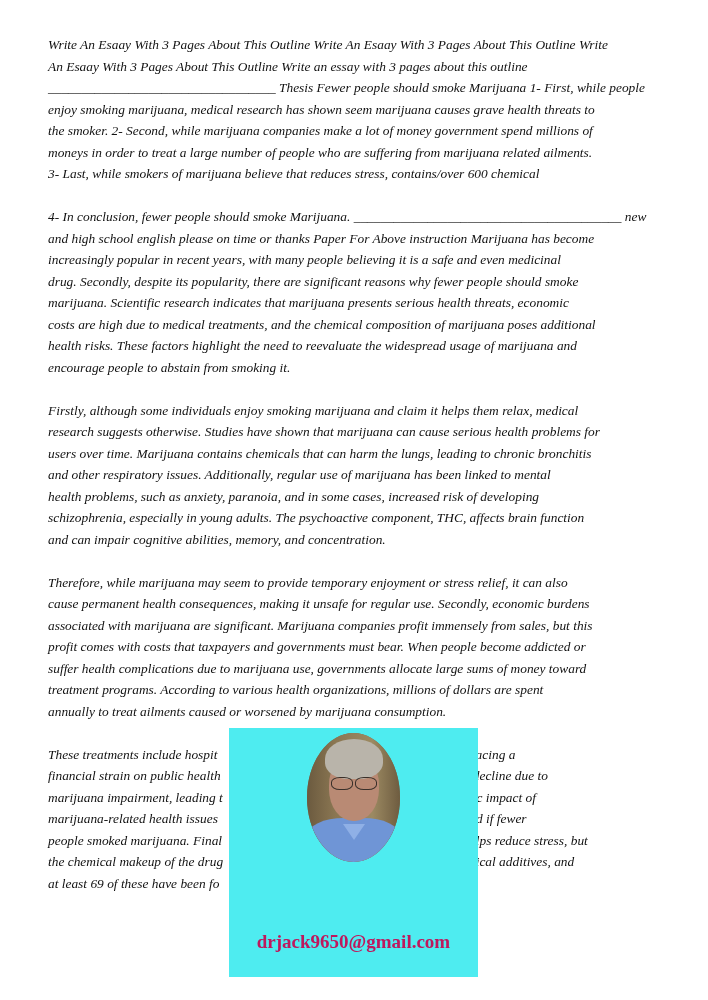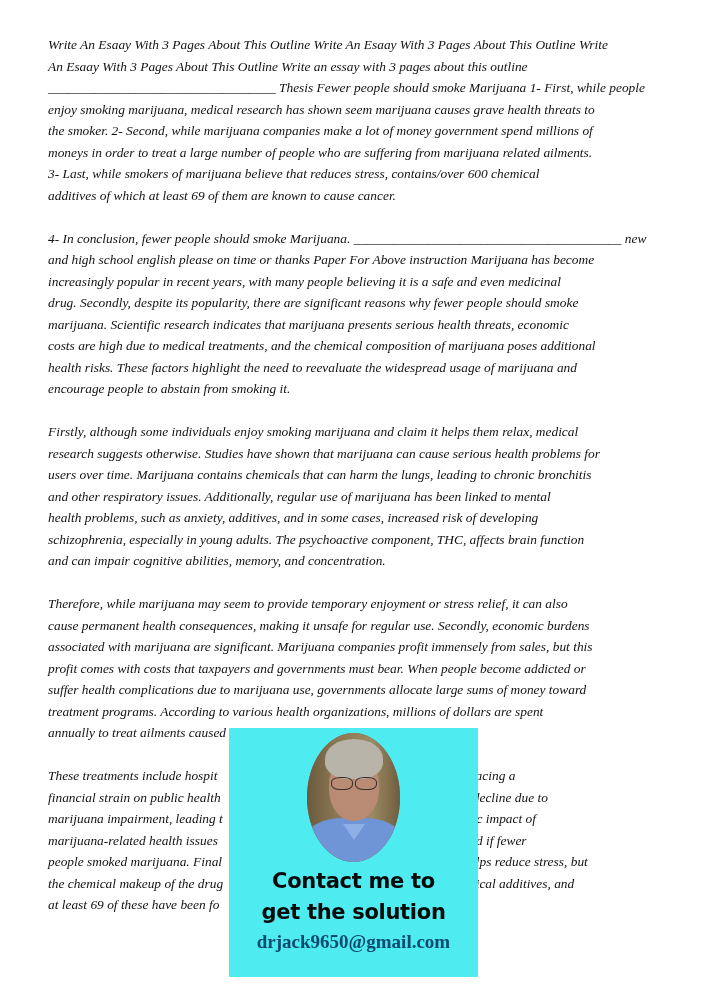--- a/index.html
+++ b/index.html
@@ -108,53 +108,52 @@
       color: #0a0a0a;
       letter-spacing: -0.3px;
     }
     .ad .email {
       position: absolute;
       left: 0; right: 0;
       top: 203px;
       font-family: "Liberation Serif", "DejaVu Serif", serif;
       font-weight: bold;
       font-size: 19px;
-      color: #0c4a6e;
+      color: #be185d;
     }
   </style>
 </head>
 <body>
 
 <div class="page">
   <p class="para">
     <span class="line">Write An Esaay With 3 Pages About This Outline Write An Esaay With 3 Pages About This Outline Write</span>
     <span class="line">An Esaay With 3 Pages About This Outline Write an essay with 3 pages about this outline</span>
     <span class="line">__________________________________ Thesis Fewer people should smoke Marijuana 1- First, while people</span>
     <span class="line">enjoy smoking marijuana, medical research has shown seem marijuana causes grave health threats to</span>
     <span class="line">the smoker. 2- Second, while marijuana companies make a lot of money government spend millions of</span>
     <span class="line">moneys in order to treat a large number of people who are suffering from marijuana related ailments.</span>
     <span class="line">3- Last, while smokers of marijuana believe that reduces stress, contains/over 600 chemical</span>
-    <span class="line">additives of which at least 69 of them are known to cause cancer.</span>
   </p>
   <p class="para">
     <span class="line">4- In conclusion, fewer people should smoke Marijuana. ________________________________________ new</span>
     <span class="line">and high school english please on time or thanks Paper For Above instruction Marijuana has become</span>
     <span class="line">increasingly popular in recent years, with many people believing it is a safe and even medicinal</span>
     <span class="line">drug. Secondly, despite its popularity, there are significant reasons why fewer people should smoke</span>
     <span class="line">marijuana. Scientific research indicates that marijuana presents serious health threats, economic</span>
     <span class="line">costs are high due to medical treatments, and the chemical composition of marijuana poses additional</span>
     <span class="line">health risks. These factors highlight the need to reevaluate the widespread usage of marijuana and</span>
     <span class="line">encourage people to abstain from smoking it.</span>
   </p>
   <p class="para">
     <span class="line">Firstly, although some individuals enjoy smoking marijuana and claim it helps them relax, medical</span>
     <span class="line">research suggests otherwise. Studies have shown that marijuana can cause serious health problems for</span>
     <span class="line">users over time. Marijuana contains chemicals that can harm the lungs, leading to chronic bronchitis</span>
     <span class="line">and other respiratory issues. Additionally, regular use of marijuana has been linked to mental</span>
-    <span class="line">health problems, such as anxiety, additives, and in some cases, increased risk of developing</span>
+    <span class="line">health problems, such as anxiety, paranoia, and in some cases, increased risk of developing</span>
     <span class="line">schizophrenia, especially in young adults. The psychoactive component, THC, affects brain function</span>
     <span class="line">and can impair cognitive abilities, memory, and concentration.</span>
   </p>
   <p class="para">
     <span class="line">Therefore, while marijuana may seem to provide temporary enjoyment or stress relief, it can also</span>
     <span class="line">cause permanent health consequences, making it unsafe for regular use. Secondly, economic burdens</span>
     <span class="line">associated with marijuana are significant. Marijuana companies profit immensely from sales, but this</span>
     <span class="line">profit comes with costs that taxpayers and governments must bear. When people become addicted or</span>
     <span class="line">suffer health complications due to marijuana use, governments allocate large sums of money toward</span>
     <span class="line">treatment programs. According to various health organizations, millions of dollars are spent</span>
@@ -176,18 +175,14 @@
     <div class="bg"></div>
     <div class="shirt"></div>
     <div class="collar"></div>
     <div class="face"></div>
     <div class="hair"></div>
     <div class="glasses">
         <span class="l"></span>
         <span class="r"></span>
       </div>
   </div>
-  <div class="headline">
-    <div>Contact me to</div>
-    <div>get the solution</div>
-  </div>
   <div class="email">drjack9650@gmail.com</div>
 </div>
 
 </body></html>

